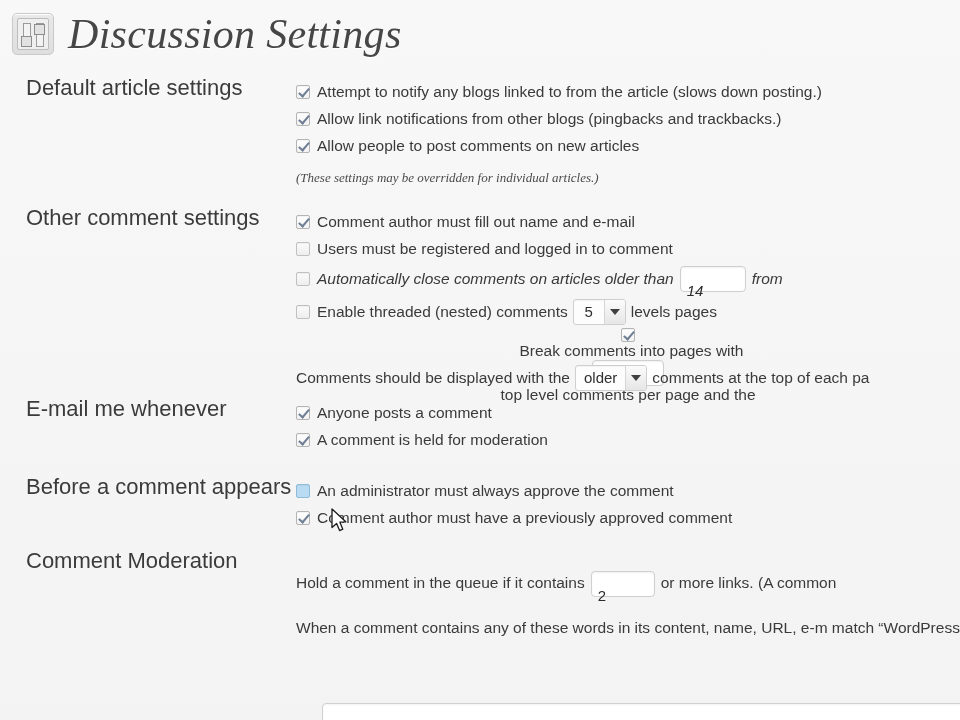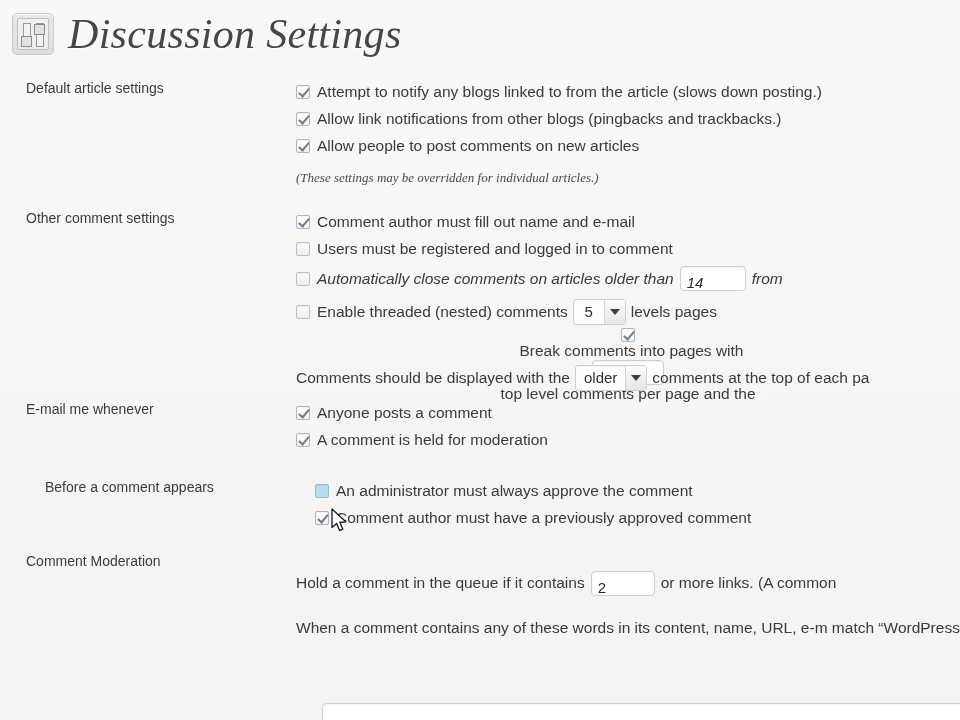--- a/index.html
+++ b/index.html
@@ -86,21 +86,21 @@
   }
   .form-row {
     display: flex;
     align-items: flex-start;
   }
   .row-label {
     width: 296px;
     flex: none;
     padding-left: 26px;
     box-sizing: border-box;
-    font-size: 14px;
+    font-size: 22px;
     color: #3b3b3b;
     line-height: 20px;
     white-space: nowrap;
   }
   .row-fields {
     flex: 1 1 auto;
     min-width: 0;
     white-space: nowrap;
   }
   .opt-line {
@@ -164,21 +164,21 @@
     box-sizing: border-box;
     height: 25px;
     line-height: 23px;
     border: 1px solid #cfcfcf;
     border-radius: 4px;
     background: #ffffff;
     box-shadow: inset 0 1px 2px rgba(0,0,0,0.06);
     font-family: "Liberation Sans", sans-serif;
     font-size: 15px;
     color: #2b2b2b;
-    padding: 4px 6px;
+    padding: 12px 6px;
     vertical-align: middle;
     margin: 0 6px;
   }
   .tinput.w-days { width: 66px; }
   .tinput.w-pages { width: 72px; }
   .tinput.w-links { width: 64px; }
 
   
   .sel {
     display: inline-flex;
@@ -345,21 +345,21 @@
           <span class="cb checked"></span>
           <span class="txt">Anyone posts a comment</span>
         </div>
         <div class="opt-line">
           <span class="cb checked"></span>
           <span class="txt">A comment is held for moderation</span>
         </div>
       </div>
     </div>
 
-    <div class="form-row" style="height:58px; margin-top:20px;margin-left:19px;">
+    <div class="form-row" style="height:58px; margin-top:20px;">
       <div class="row-label">Before a comment appears</div>
       <div class="row-fields">
         <div class="opt-line">
           <span class="cb unchecked focused"></span>
           <span class="txt">An administrator must always approve the comment</span>
         </div>
         <div class="opt-line">
           <span class="cb checked"></span>
           <span class="txt">Comment author must have a previously approved comment</span>
         </div>

